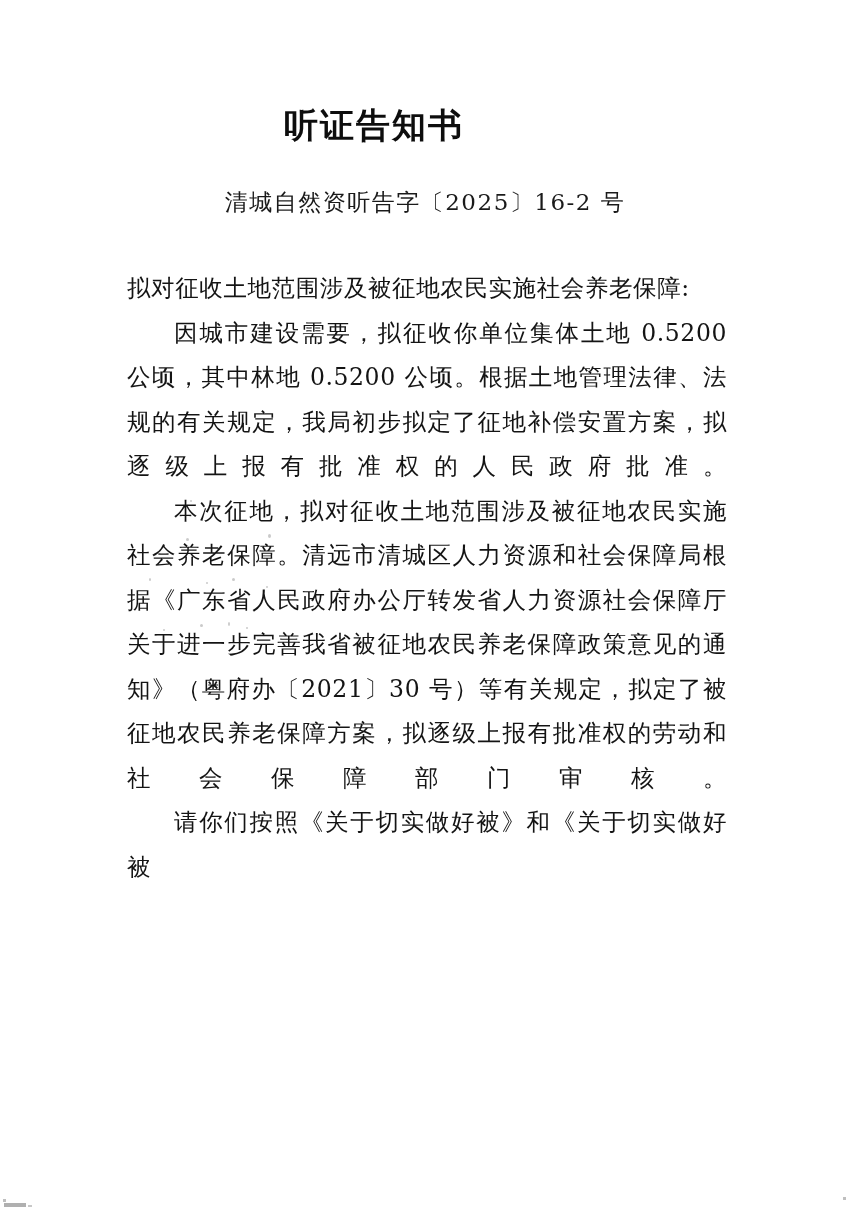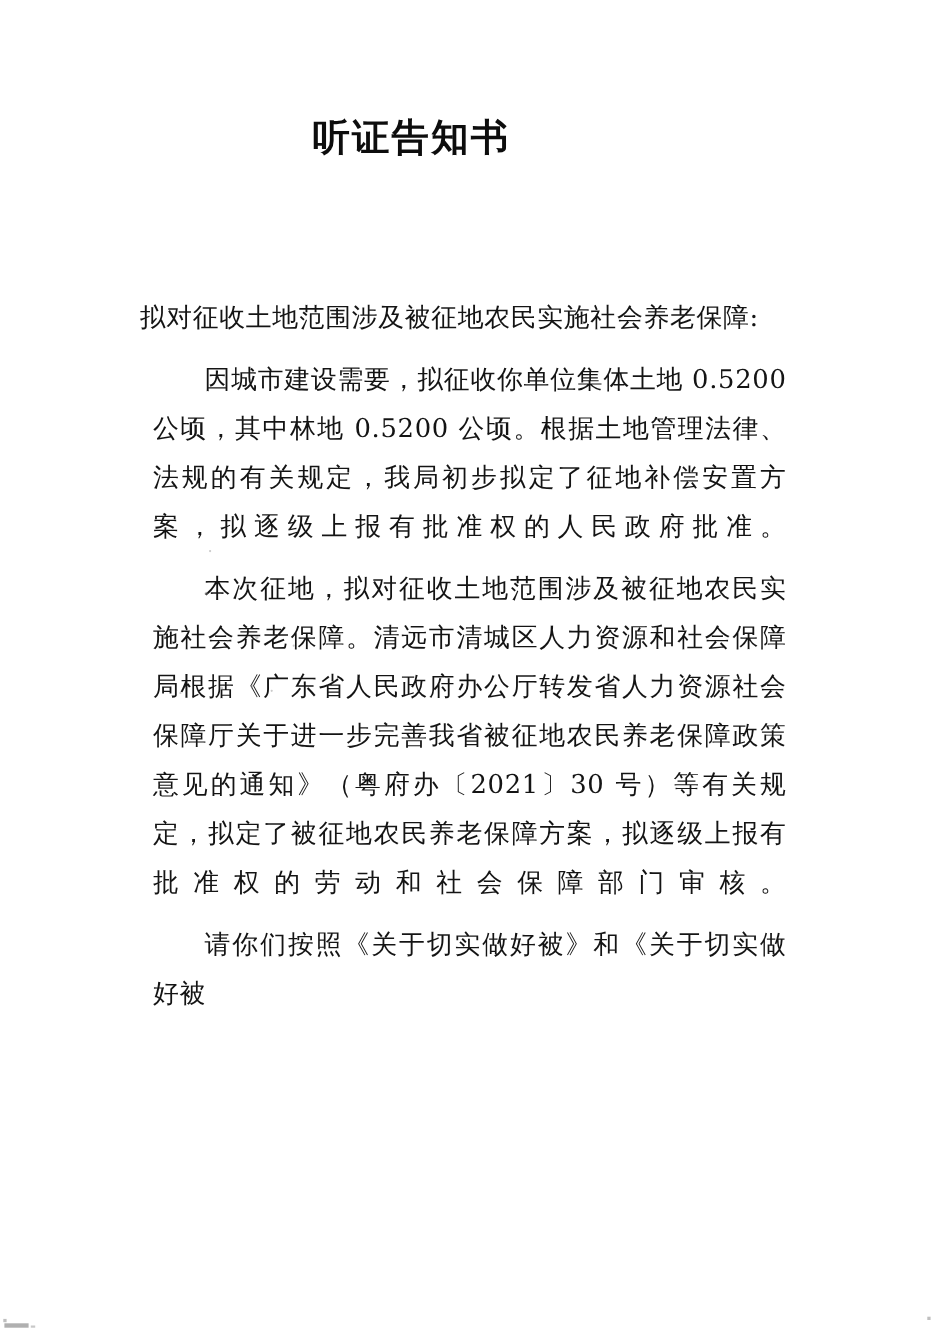--- a/index.html
+++ b/index.html
@@ -67,21 +67,21 @@
   }
 
   .para {
     font-size: 23.5px;
     line-height: 44.5px;
     letter-spacing: 0.6px;
     color: #141414;
     text-align: justify;
     text-justify: inter-ideograph;
     text-indent: 2em;
-    margin: 12px;
+    margin: 0;
     
   }
   .para.full-justify {
     text-align-last: justify;
   }
   .para.last-line-left {
     text-align-last: left;
   }
 
   
@@ -98,20 +98,21 @@
     opacity: 0.55;
   }
 </style>
 </head>
 <body>
 
 <div class="page">
 
   <div class="doc-title">听证告知书</div>
 
+  <div class="doc-number">清城自然资听告字〔2025〕16-2 号</div>
 
   <div class="body-block">
 
     <p class="recipient">拟对征收土地范围涉及被征地农民实施社会养老保障:</p>
 
     <p class="para full-justify">因城市建设需要，拟征收你单位集体土地 0.5200 公顷，其中林地 0.5200 公顷。根据土地管理法律、法规的有关规定，我局初步拟定了征地补偿安置方案，拟逐级上报有批准权的人民政府批准。</p>
 
     <p class="para full-justify">本次征地，拟对征收土地范围涉及被征地农民实施社会养老保障。清远市清城区人力资源和社会保障局根据《广东省人民政府办公厅转发省人力资源社会保障厅关于进一步完善我省被征地农民养老保障政策意见的通知》（粤府办〔2021〕30 号）等有关规定，拟定了被征地农民养老保障方案，拟逐级上报有批准权的劳动和社会保障部门审核。</p>
 
 

